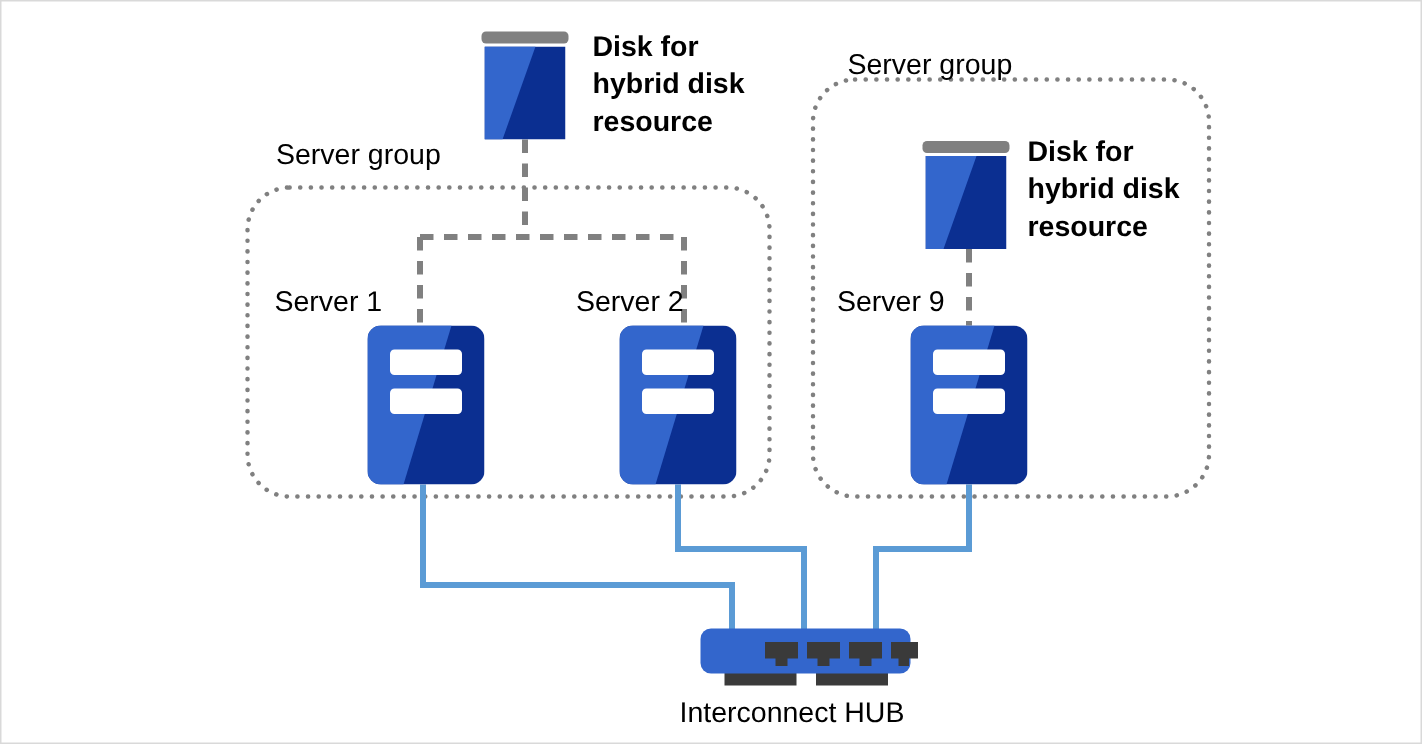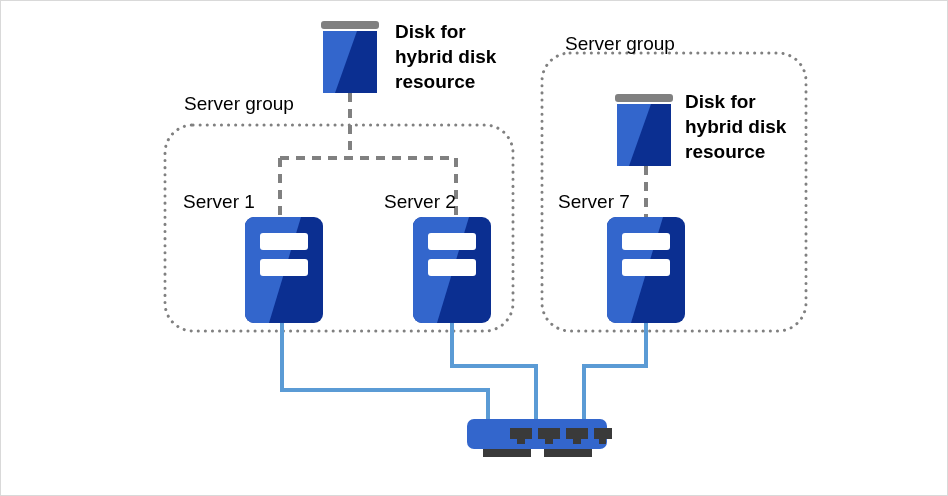--- a/index.html
+++ b/index.html
@@ -156,16 +156,17 @@
 resource</div>
 
   <div class="lbl lbl-multi" style="left:684px; top:88px;">Disk for
 hybrid disk
 resource</div>
 
   <div class="lbl" style="left:182px; top:188px;">Server 1</div>
 
   <div class="lbl" style="left:353px; top:188px;margin-left:30px;">Server 2</div>
 
-  <div class="lbl" style="left:557px; top:188px;">Server 7</div>
+  <div class="lbl" style="left:557px; top:188px;">Server 9</div>
 
+  <div class="lbl" style="left:452px; top:462px;">Interconnect HUB</div>
 
 </div>
 
 </body></html>

